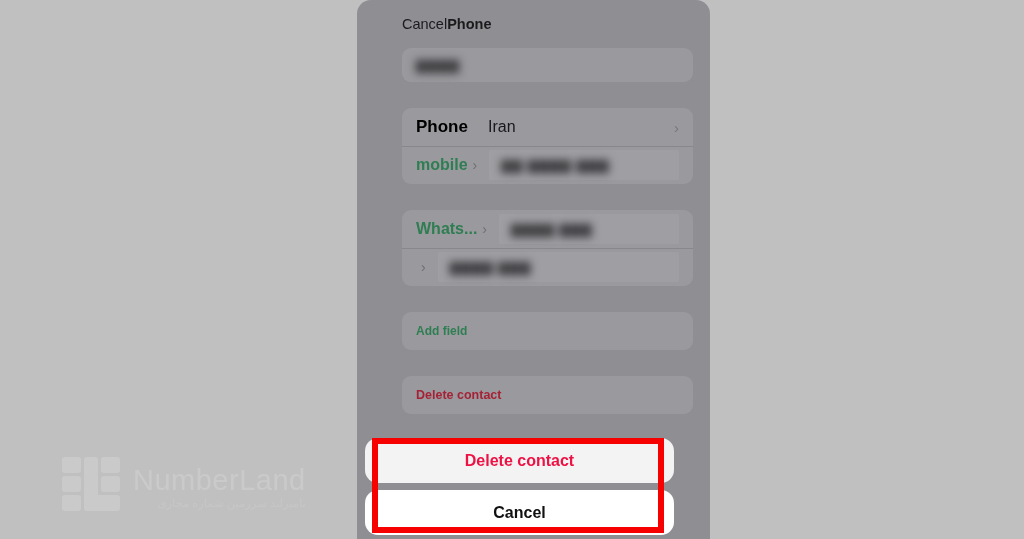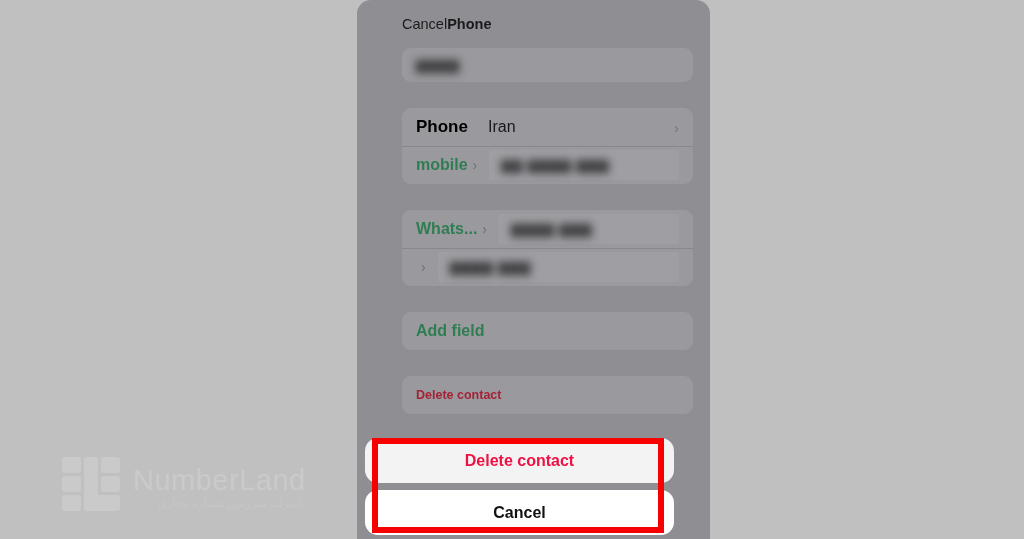--- a/index.html
+++ b/index.html
@@ -179,21 +179,21 @@
   }
   .blur.name { filter: blur(4.5px); font-size: 13px; }
 
   .name-row { min-height: 34px; }
   .ph {
     font-size: 12.5px;
     color: #3b3b3f;
   }
 
   .green-link {
-    font-size: 16px;
+    font-size: 12px;
     font-weight: 700;
     color: #2f7d52;
   }
 
   .danger-link {
     font-size: 12.5px;
     font-weight: 700;
     color: #a52236;
   }
 

